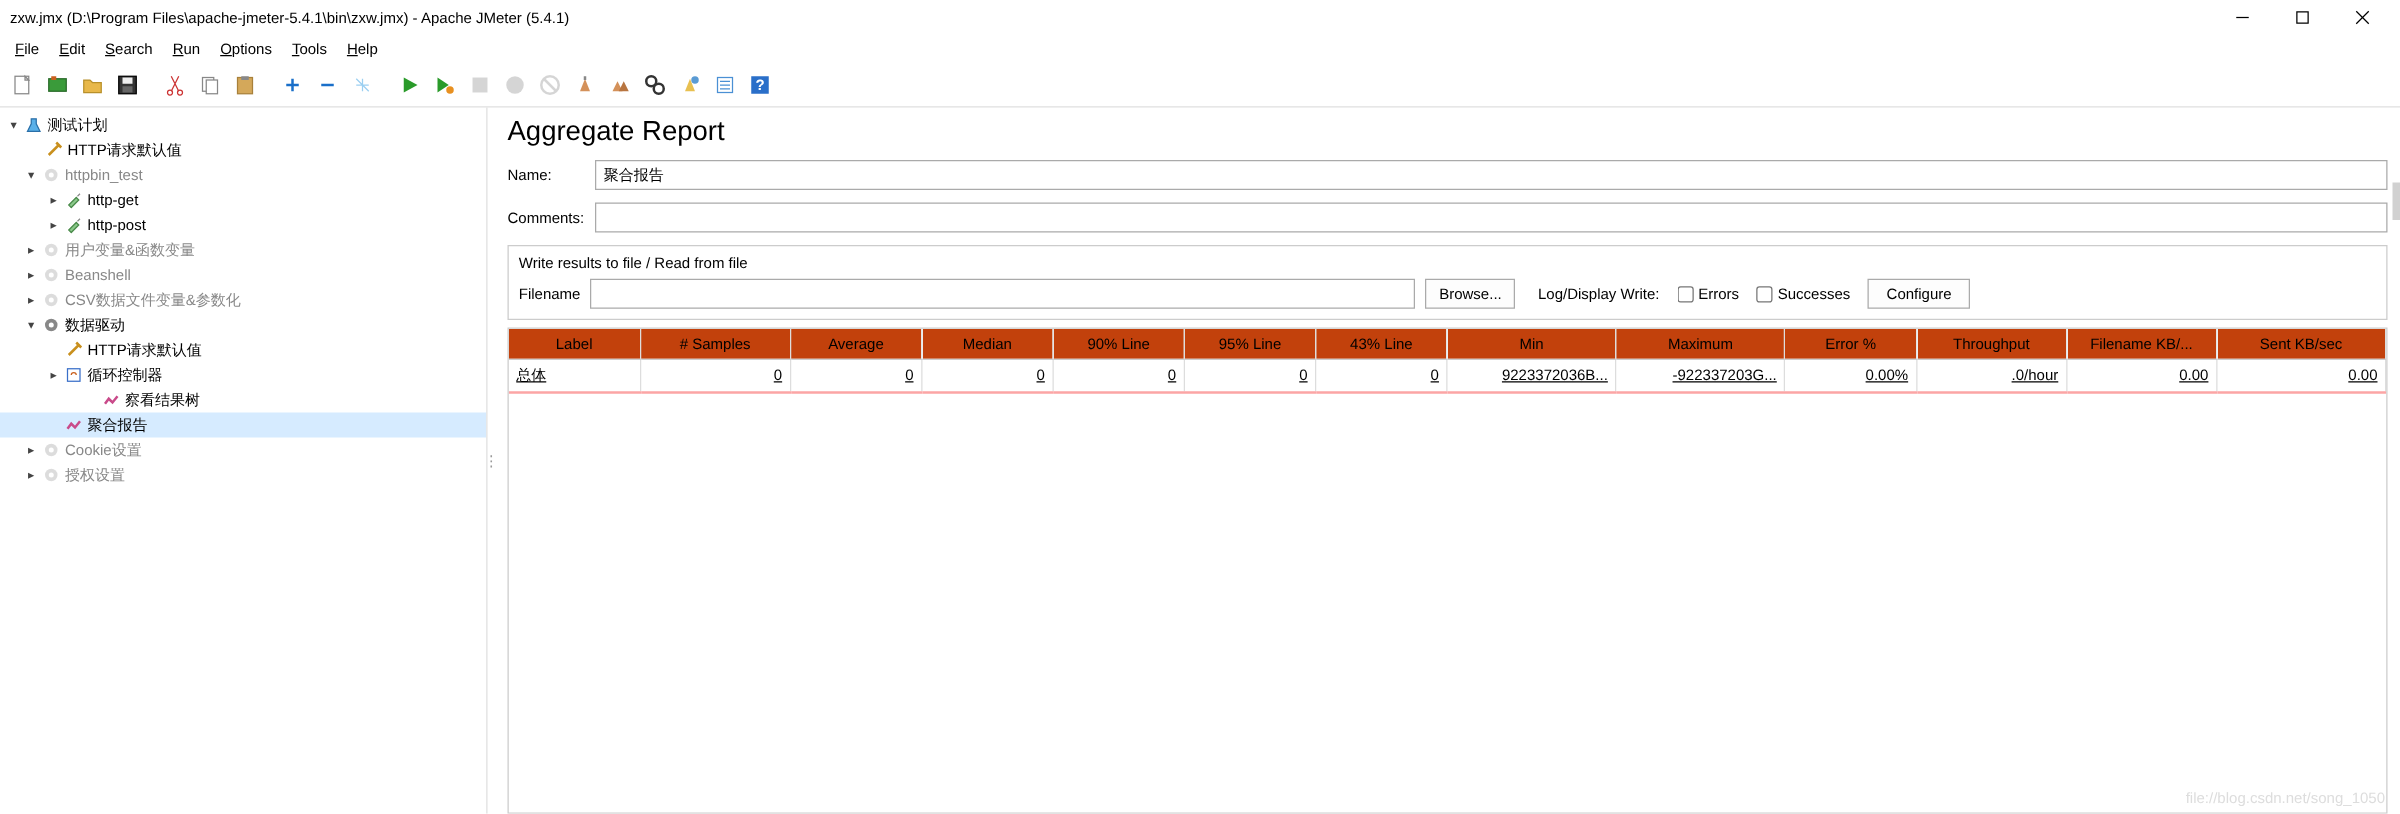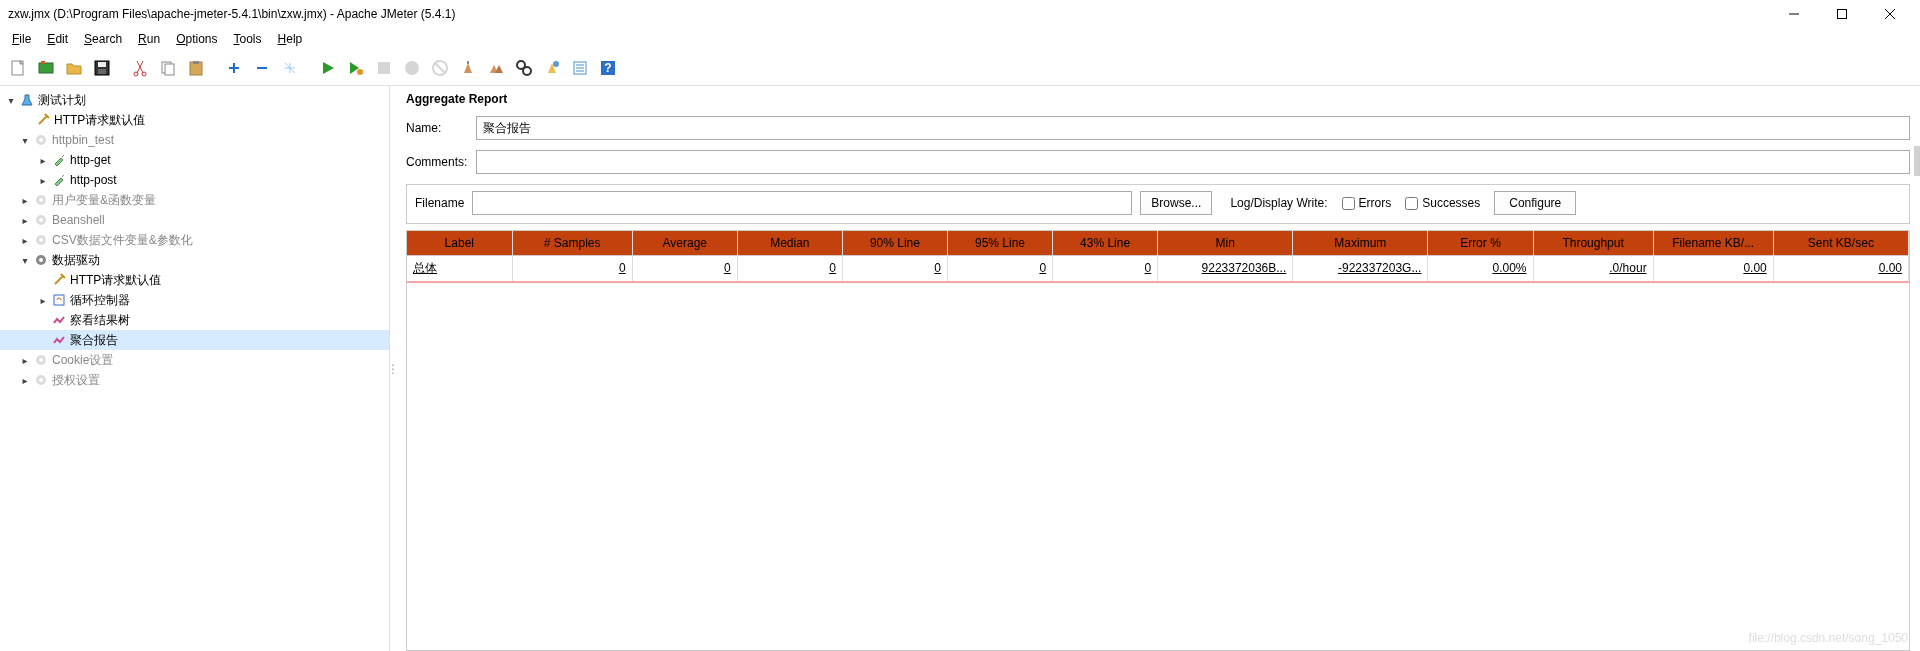--- a/index.html
+++ b/index.html
@@ -16,21 +16,21 @@
 .tool-sep { width: 6px; }
 .main { display: flex; height: calc(651px - 28px - 22px - 36px); }
 .tree-panel { width: 390px; border-right: 1px solid #e0e0e0; overflow: auto; position: relative; }
 .splitter { width: 6px; cursor: col-resize; display: flex; align-items: center; justify-content: center; color: #999; }
 .tree { padding: 4px 0; }
 .tree-row { display: flex; align-items: center; height: 20px; padding-left: 4px; cursor: default; white-space: nowrap; }
 .tree-row.selected { background: #d6ebff; }
 .tree-row .twisty { width: 14px; text-align: center; font-size: 10px; color: #444; }
 .tree-row .icon { width: 18px; height: 16px; display: flex; align-items: center; justify-content: center; margin-right: 2px; }
 .content { flex: 1; padding: 6px 10px 0 10px; display: flex; flex-direction: column; }
-.content h2 { font-size: 12px; font-weight: 700; margin-bottom: 10px; }
+.content h2 { font-size: 22px; font-weight: 400; margin-bottom: 10px; }
 .field-row { display: flex; align-items: center; margin-bottom: 10px; }
 .field-label { width: 70px; }
 .field-input { flex: 1; border: 1px solid #aaa; height: 24px; padding: 2px 6px; background: #fff; }
 .file-section { border: 1px solid #ccc; padding: 6px 8px 8px 8px; margin-bottom: 6px; }
 .file-section-title { margin-bottom: 6px; }
 .file-row { display: flex; align-items: center; gap: 8px; }
 .file-row .field-input { flex: 1; max-width: 660px; }
 .browse-btn { border: 1px solid #aaa; background: #fdfdfd; padding: 4px 10px; cursor: default; }
 .log-label { margin-left: 10px; }
 .chk { display: flex; align-items: center; gap: 4px; margin-left: 6px; }
@@ -312,21 +312,21 @@
       <div class="tree-row" style="padding-left:36px">
         <span class="twisty">▸</span>
         <span class="icon">
             <svg width="14" height="14">
               <rect x="2" y="2" width="10" height="10" fill="#fff" stroke="#3a6fc9"></rect>
               <path d="M5 7 A2 2 0 1 1 9 7" fill="none" stroke="#c9601e"></path>
             </svg>
           </span>
         <span>循环控制器</span>
       </div>
-      <div class="tree-row" style="padding-left:50px">
+      <div class="tree-row" style="padding-left:80px">
         <span class="icon">
             <svg width="14" height="14">
               <path d="M2 10 L5 6 L8 9 L12 4" fill="none" stroke="#c94a8a" stroke-width="2"></path>
             </svg>
           </span>
         <span>察看结果树</span>
       </div>
       <div class="tree-row selected" style="padding-left:50px">
         <span class="icon">
             <svg width="14" height="14">
@@ -367,20 +367,21 @@
       <span class="field-label">Name:</span>
       <input class="field-input" value="聚合报告" style="">
     </div>
 
     <div class="field-row">
       <span class="field-label">Comments:</span>
       <input class="field-input" value="" style="">
     </div>
 
     <div class="file-section">
+      <div class="file-section-title">Write results to file / Read from file</div>
       <div class="file-row">
         <span>Filename</span>
         <input class="field-input" value="" style="">
         <button class="browse-btn">Browse...</button>
         <span class="log-label">Log/Display Write:</span>
         <label class="chk">
             <input type="checkbox" style=""> 
             <span>Errors</span>
           </label>
         <label class="chk">

